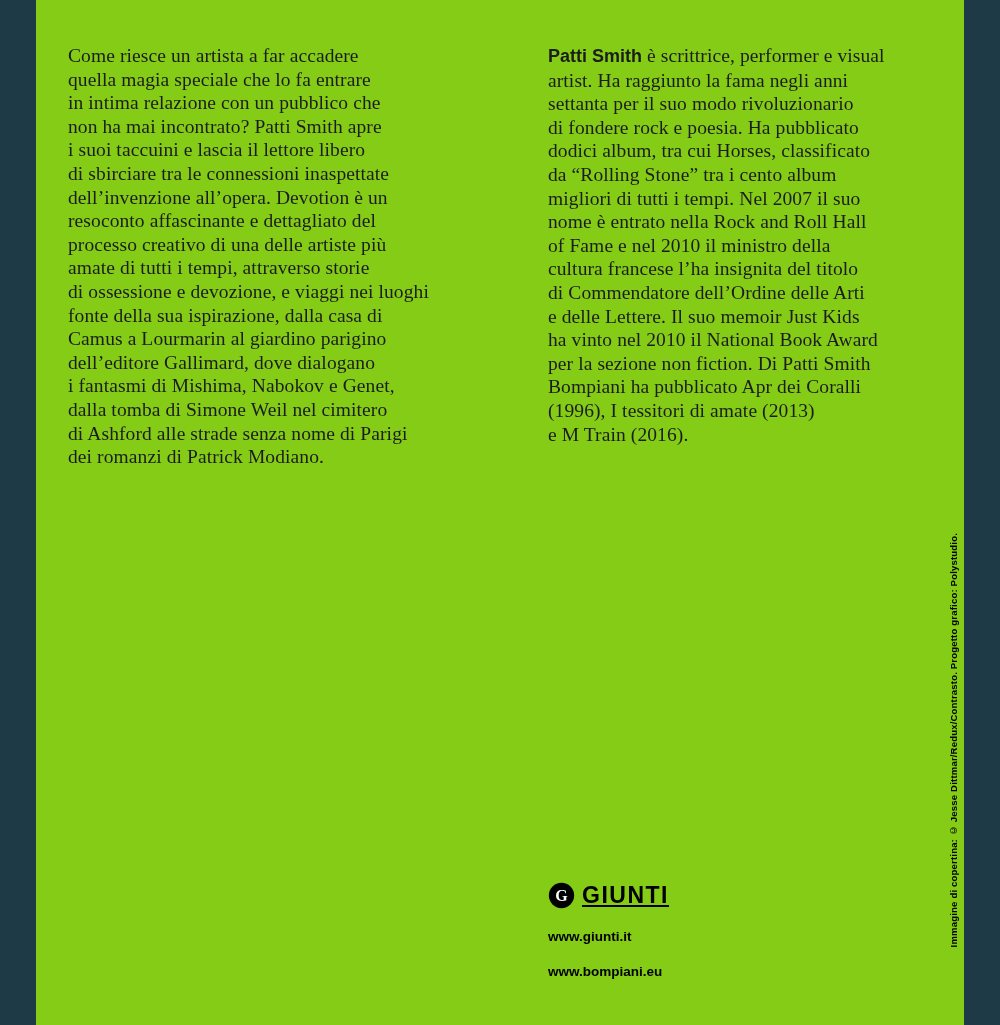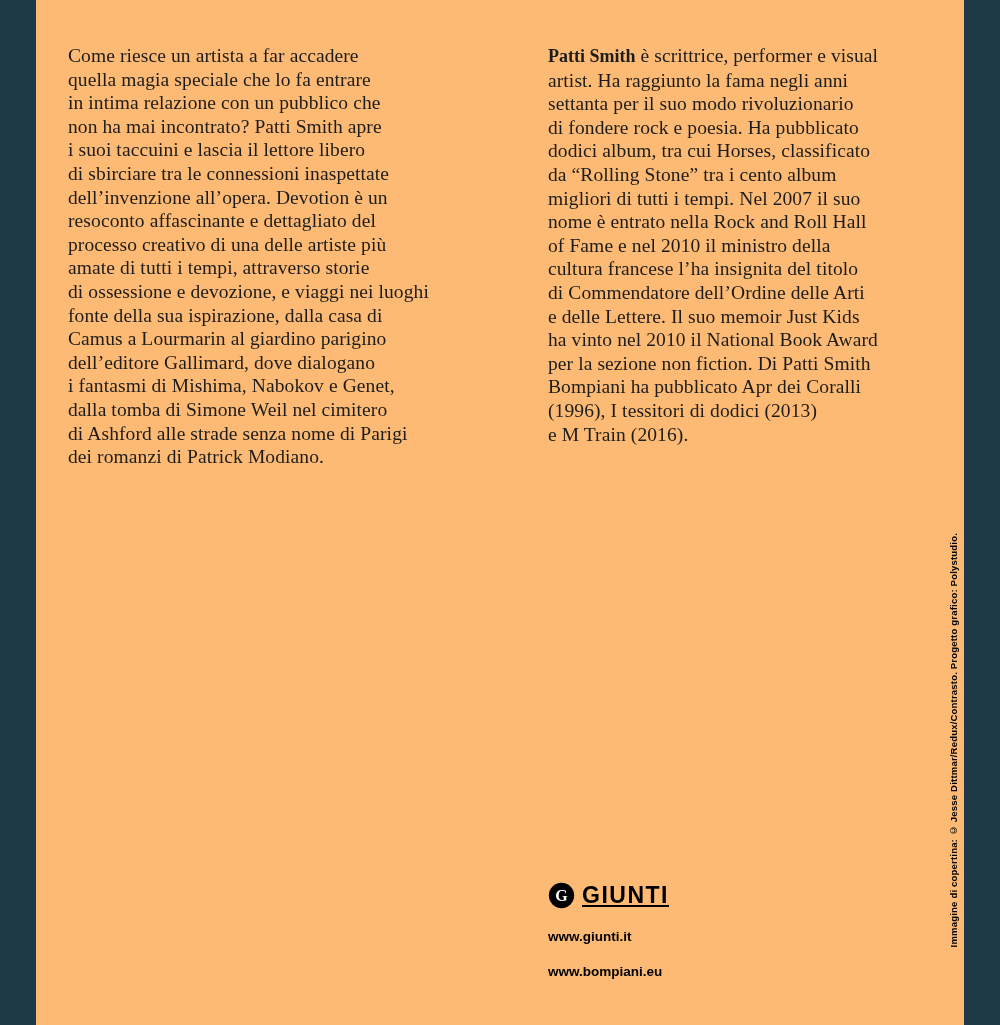--- a/index.html
+++ b/index.html
@@ -1,21 +1,21 @@
 <!DOCTYPE html>
 <html><head>
 <meta charset="utf-8">
 <style>
   * { margin: 0; padding: 0; box-sizing: border-box; }
   html, body { width: 1000px; height: 1025px; background: #ffffff; }
   .page {
     position: relative;
     width: 1000px;
     height: 1025px;
-    background: #fdba74;
+    background: #84cc16;
     overflow: hidden;
     font-family: "Liberation Serif", serif;
   }
   .bar {
     position: absolute;
     top: 0;
     width: 36px;
     height: 1025px;
     background: #1d3a46;
   }
@@ -28,21 +28,21 @@
     font-size: 19.5px;
     line-height: 23.6px;
     color: #1c1c1c;
     letter-spacing: 0.1px;
   }
   .col-left  { left: 68px;  width: 460px; }
   .col-right { left: 548px; width: 410px; }
   .it { }
   .bd {
     font-weight: bold;
-    font-family: Liberation Serif, serif;
+    font-family: Liberation Sans, sans-serif;
     font-size: 18px;
     letter-spacing: 0;
     text-align: center;
   }
   .publisher {
     position: absolute;
     left: 548px;
     top: 882px;
     font-family: "Liberation Sans", sans-serif;
     color: #000;
@@ -115,21 +115,21 @@
 da “Rolling Stone” tra i cento album
 migliori di tutti i tempi. Nel 2007 il suo
 nome è entrato nella Rock and Roll Hall
 of Fame e nel 2010 il ministro della
 cultura francese l’ha insignita del titolo
 di Commendatore dell’Ordine delle Arti
 e delle Lettere. Il suo memoir </span><span class="it">Just Kids</span><span>
 ha vinto nel 2010 il National Book Award
 per la sezione non fiction. Di Patti Smith
 Bompiani ha pubblicato </span><span class="it">Apr dei Coralli</span><span>
-(1996), </span><span class="it">I tessitori di dodici</span><span> (2013)
+(1996), </span><span class="it">I tessitori di amate</span><span> (2013)
 e </span><span class="it">M Train</span><span> (2016).</span></div>
 
   <div class="publisher">
     <div class="logo-row">
       <span class="g-icon">
         <svg viewBox="0 0 32 32" width="27" height="27" aria-hidden="true">
           <circle cx="16" cy="16" r="15" fill="#000000"></circle>
           <text x="16" y="22.5" text-anchor="middle" font-family="Liberation Serif, serif" font-size="19" font-weight="bold" fill="#ffffff">G</text>
         </svg>
       </span>

